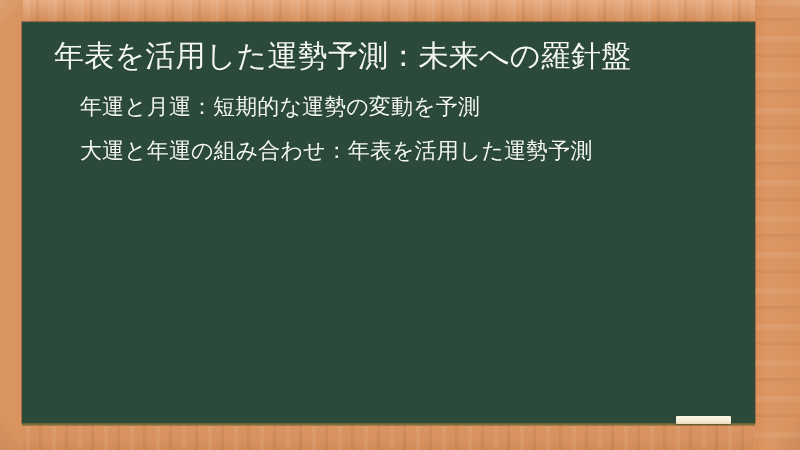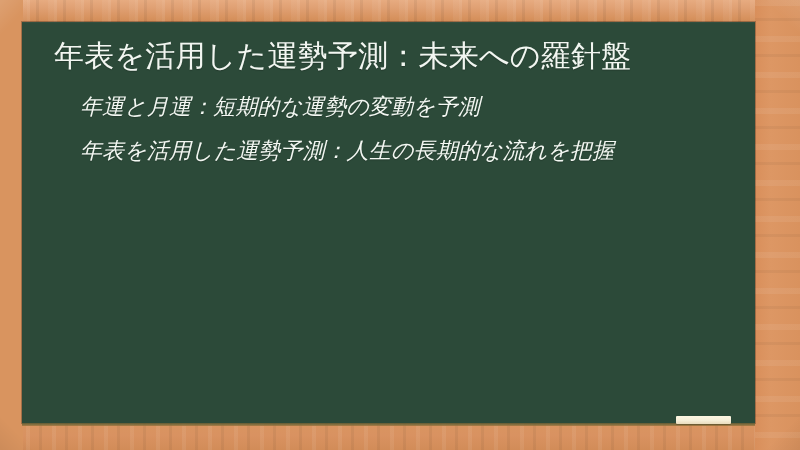--- a/index.html
+++ b/index.html
@@ -133,21 +133,20 @@
     margin: 0;
     padding: 0 44px 0 14px;
     text-shadow: 0 1px 1px rgba(0,0,0,0.22);
   }
 
   
   .bullets {
     list-style: none;
     margin: 16px 0 10px 0;
     padding: 0 26px 0 40px;
-    font-style: italic;
   }
   .bullet {
     color: #f3f7f2;
     font-size: 22px;
     line-height: 1.33;
     margin: 0 0 15px 0;
     letter-spacing: 0.1px;
     text-shadow: 0 1px 1px rgba(0,0,0,0.20);
   }
   .bullet:last-child { margin-bottom: 0; }
@@ -190,21 +189,21 @@
   <div class="miter miter-bl"></div>
   <div class="miter miter-br"></div>
 
   <div class="board">
     <div class="board-inner">
 
       <h1 class="title">年表を活用した運勢予測：未来への羅針盤</h1>
 
       <ul class="bullets">
         <li class="bullet">年運と月運：短期的な運勢の変動を予測</li>
-        <li class="bullet">年表を活用した運勢予測：人生の長期的な流れを把握</li>
+        <li class="bullet">大運と年運の組み合わせ：年表を活用した運勢予測</li>
       </ul>
 
     </div>
   </div>
 
   <div class="ledge-line"></div>
   <div class="chalk"></div>
 
 </div>
 

